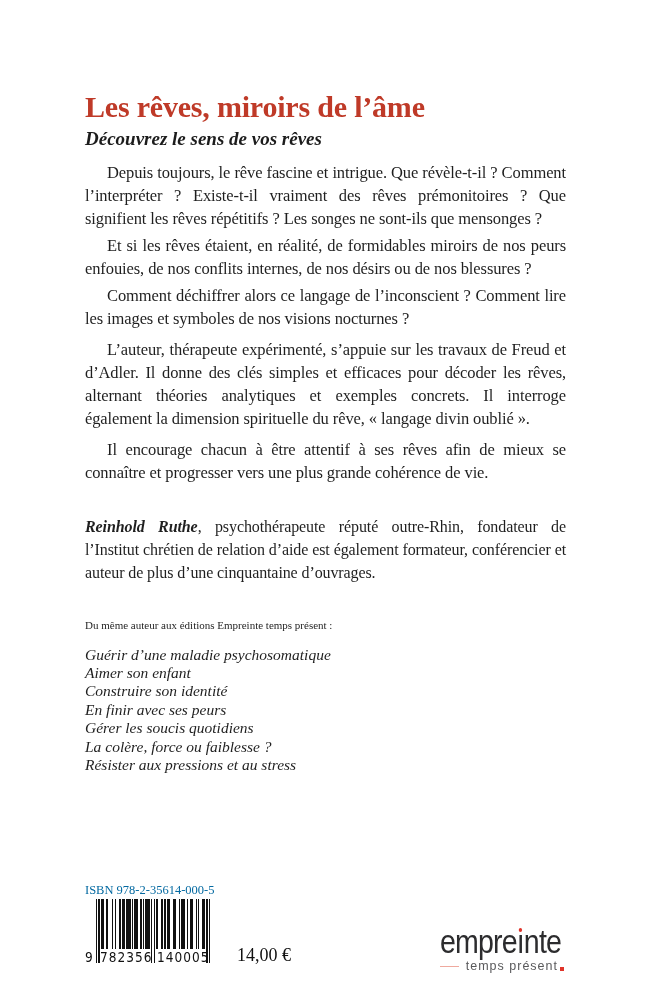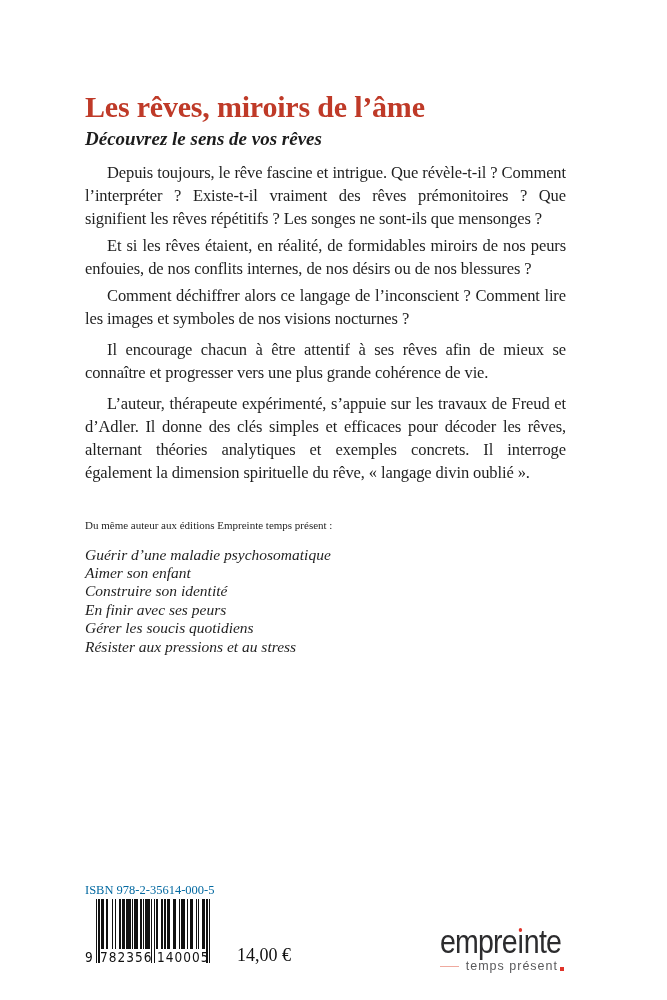--- a/index.html
+++ b/index.html
@@ -76,32 +76,34 @@
 <div class="page">
 
   <div class="content">
     <h1 class="title">Les rêves, miroirs de l’âme</h1>
     <h2 class="subtitle">Découvrez le sens de vos rêves</h2>
 
     <div class="synopsis">
       <p>Depuis toujours, le rêve fascine et intrigue. Que révèle-t-il ? Comment l’interpréter ? Existe-t-il vraiment des rêves prémonitoires ? Que signifient les rêves répétitifs ? Les songes ne sont-ils que mensonges ?</p>
       <p>Et si les rêves étaient, en réalité, de formidables miroirs de nos peurs enfouies, de nos conflits internes, de nos désirs ou de nos blessures ?</p>
       <p>Comment déchiffrer alors ce langage de l’inconscient ? Comment lire les images et symboles de nos visions nocturnes ?</p>
+      <p class="gap">L’auteur, thérapeute expérimenté, s’appuie sur les travaux de Freud et d’Adler. Il donne des clés simples et efficaces pour décoder les rêves, alternant théories analytiques et exemples concrets. Il interroge également la dimension spirituelle du rêve, « langage divin oublié ».</p>
       <p class="gap">Il encourage chacun à être attentif à ses rêves afin de mieux se connaître et progresser vers une plus grande cohérence de vie.</p>
-      <p class="gap">L’auteur, thérapeute expérimenté, s’appuie sur les travaux de Freud et d’Adler. Il donne des clés simples et efficaces pour décoder les rêves, alternant théories analytiques et exemples concrets. Il interroge également la dimension spirituelle du rêve, « langage divin oublié ».</p>
     </div>
 
+    <p class="bio"><span class="bio-name">Reinhold Ruthe</span><span>, psychothérapeute réputé outre-Rhin, fondateur de l’Institut chrétien de relation d’aide est également formateur, conférencier et auteur de plus d’une cinquantaine d’ouvrages.</span></p>
 
     <p class="works-heading">Du même auteur aux éditions Empreinte temps présent :</p>
     <ul class="works-list">
       <li>Guérir d’une maladie psychosomatique</li>
       <li>Aimer son enfant</li>
       <li>Construire son identité</li>
       <li>En finir avec ses peurs</li>
       <li>Gérer les soucis quotidiens</li>
+      <li>La colère, force ou faiblesse ?</li>
       <li>Résister aux pressions et au stress</li>
     </ul>
   </div>
 
   <div class="barcode">
     <div class="isbn-label">ISBN 978-2-35614-000-5</div>
     <div class="bars-wrap">
       <svg width="114" height="64" viewBox="0 0 114 64" shape-rendering="crispEdges">
           <rect x="0.00" y="0" width="1.25" height="64" fill="#111"></rect>
           <rect x="2.40" y="0" width="1.25" height="64" fill="#111"></rect>

